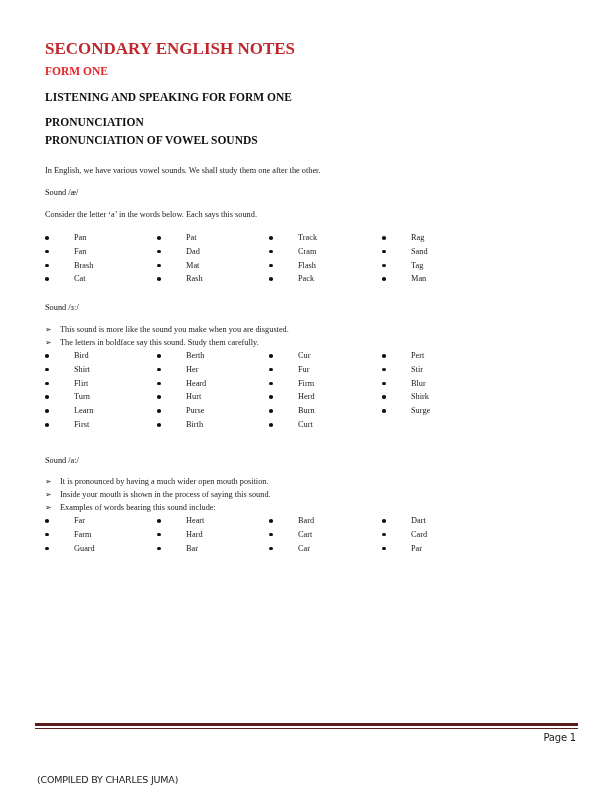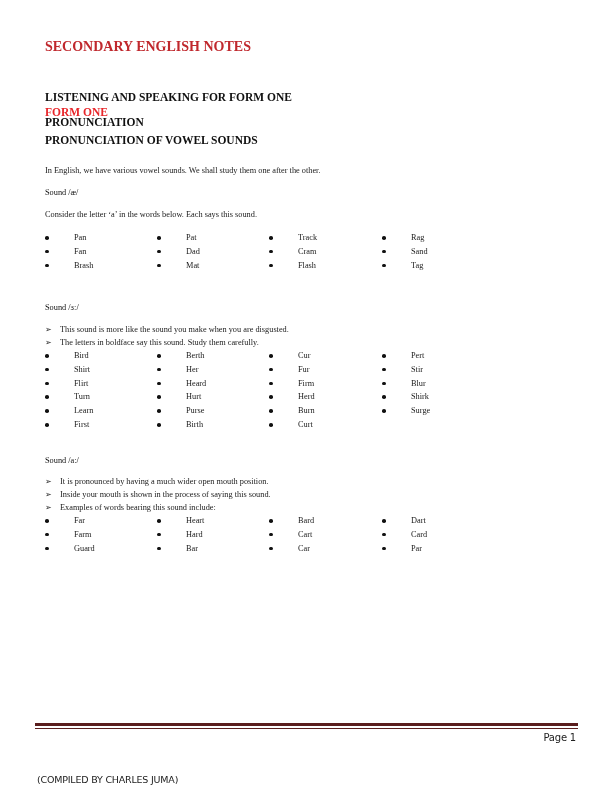--- a/index.html
+++ b/index.html
@@ -1,20 +1,20 @@
 <!DOCTYPE html>
 <html><head>
 <meta charset="utf-8">
 <style>
   html, body { margin: 0; padding: 0; background: #ffffff; }
   body { width: 612px; height: 792px; position: relative; overflow: hidden;
          font-family: "Liberation Serif", "DejaVu Serif", serif; color: #1a1a1a; }
   .abs { position: absolute; }
-  .h-red1 { left: 45px; top: 39px; font-size: 14px; font-weight: bold; color: #c0282d; }
-  .h-red2 { left: 45px; top: 65px; font-size: 11.5px; font-weight: bold; color: #e8262a; margin-top: 41px; }
+  .h-red1 { left: 45px; top: 39px; font-size: 17px; font-weight: bold; color: #c0282d; }
+  .h-red2 { left: 45px; top: 65px; font-size: 11.5px; font-weight: bold; color: #e8262a; }
   .h-blk { left: 45px; font-size: 11.5px; font-weight: bold; color: #111; }
   .para { left: 45px; font-size: 8.3px; color: #1a1a1a; }
   .sound { left: 45px; font-size: 8.3px; font-weight: normal; color: #111; }
   .wordlist { position: absolute; left: 45px; width: 460px; }
   .row { position: relative; height: 13.8px; }
   .cell { position: absolute; top: 0; font-size: 8.3px; line-height: 10px; }
   .cell .dot { position: absolute; left: 0; top: 3px; width: 3.6px; height: 3.6px;
                border-radius: 50%; background: #111; }
   .cell .txt { position: absolute; left: 15px; top: 0; white-space: nowrap; padding-left: 14px; }
   .c0 { left: 0px; } .c1 { left: 112px; } .c2 { left: 224px; } .c3 { left: 337px; }
@@ -89,20 +89,38 @@
       </div>
       <div class="cell c2">
         <span class="dot"></span>
         <span class="txt">Flash</span>
       </div>
       <div class="cell c3">
         <span class="dot"></span>
         <span class="txt">Tag</span>
       </div>
     </div>
+    <div class="row">
+      <div class="cell c0">
+        <span class="dot"></span>
+        <span class="txt">Cat</span>
+      </div>
+      <div class="cell c1">
+        <span class="dot"></span>
+        <span class="txt">Rash</span>
+      </div>
+      <div class="cell c2">
+        <span class="dot"></span>
+        <span class="txt">Pack</span>
+      </div>
+      <div class="cell c3">
+        <span class="dot"></span>
+        <span class="txt">Man</span>
+      </div>
+    </div>
   </div>
 
 <div class="abs sound" style="top:303px">Sound /ɜ:/</div>
 <div class="arrows" style="top:325px" id="ar1">
     <div class="arrow-item">
       <span class="arr">➢</span>
       <span class="txt">This sound is more like the sound you make when you are disgusted.</span>
     </div>
     <div class="arrow-item">
       <span class="arr">➢</span>

